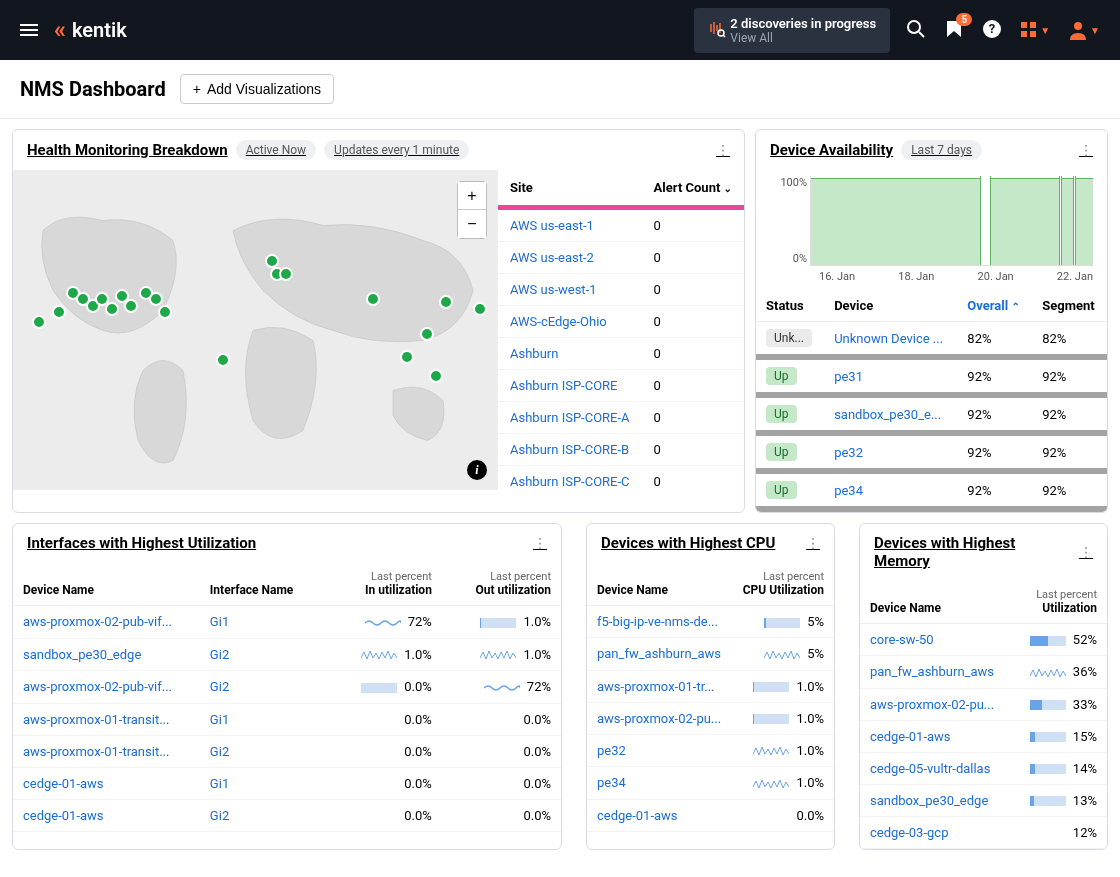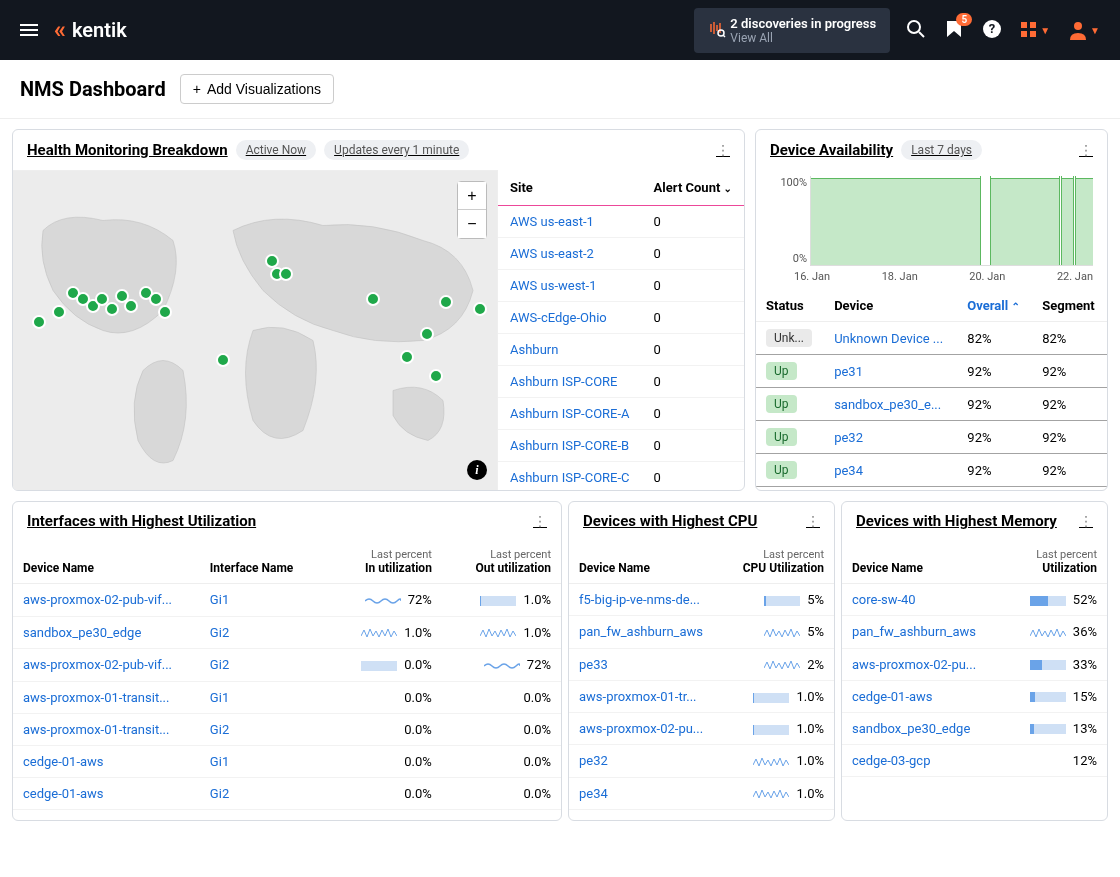--- a/index.html
+++ b/index.html
@@ -29,39 +29,39 @@
 .panel-menu { margin-left: auto; cursor: pointer; color: #888; }
 .hmb-body { display: flex; height: 320px; }
 .map-area { flex: 0 0 484px; position: relative; background: linear-gradient(#e8e8e8, #e8e8e8); border-top: 1px solid #eee; }
 .map-controls { position: absolute; top: 10px; right: 10px; display: flex; flex-direction: column; border: 1px solid #bbb; border-radius: 4px; background: #fff; }
 .map-controls button { width: 28px; height: 28px; border: none; background: #fff; cursor: pointer; font-size: 16px; }
 .map-controls button:first-child { border-bottom: 1px solid #ccc; }
 .map-info { position: absolute; bottom: 10px; right: 10px; width: 20px; height: 20px; background: #000; color: #fff; border-radius: 50%; display: flex; align-items: center; justify-content: center; font-size: 12px; font-style: italic; font-weight: bold; font-family: serif; }
 .dot { position: absolute; width: 14px; height: 14px; background: #1fa84a; border: 2px solid #fff; border-radius: 50%; }
 .site-table { flex: 1; overflow-y: auto; border-left: 1px solid #eee; }
 .site-table table { width: 100%; border-collapse: collapse; }
-.site-table th { text-align: left; padding: 10px 12px; font-size: 13px; border-bottom: 1px solid #ec4899; }
+.site-table th { text-align: left; padding: 10px 12px; font-size: 13px; border-bottom: 5px solid #ec4899; }
 .site-table th.ac { text-align: left; }
 .site-table td { padding: 8px 12px; border-bottom: 1px solid #f2f2f2; font-size: 13px; }
 .link { color: #1a6dd6; cursor: pointer; }
 .avail-body { display: flex; flex-direction: column; }
 .chart-area { height: 120px; padding: 6px 14px 0 14px; }
 .chart { position: relative; height: 90px; border-left: 1px solid #ddd; border-bottom: 1px solid #ddd; margin-left: 40px; }
 .chart-fill { position: absolute; left: 0; right: 0; top: 2px; bottom: 0; background: #c5e8c8; border-top: 1px solid #5cb860; }
 .chart-dip { position: absolute; top: 0; bottom: 0; background: #fff; border-left: 1px solid #5cb860; border-right: 1px solid #5cb860; }
 .chart-ylabels { position: absolute; left: -40px; top: 0; bottom: 0; width: 36px; display: flex; flex-direction: column; justify-content: space-between; align-items: flex-end; font-size: 11px; color: #555; }
-.chart-xlabels { display: flex; justify-content: space-between; font-size: 11px; color: #555; margin-left: 24px; margin-top: 4px; }
+.chart-xlabels { display: flex; justify-content: space-between; font-size: 11px; color: #555; margin-left: 49px; margin-top: 4px; }
 .avail-table table { width: 100%; border-collapse: collapse; }
 .avail-table th { text-align: left; padding: 8px 10px; font-size: 13px; border-bottom: 1px solid #eee; }
-.avail-table td { padding: 7px 10px; border-bottom: 1px solid #a3a3a3; font-size: 13px; }
+.avail-table td { padding: 7px 10px; border-bottom: 6px solid #a3a3a3; font-size: 13px; }
 .status-badge { padding: 2px 8px; border-radius: 4px; font-size: 12px; display: inline-block; }
 .status-unk { background: #eaeaea; color: #333; }
 .status-up { background: #c5e8c8; color: #1a6b2e; }
 .sort-col { color: #1a6dd6; cursor: pointer; }
-.bottom-row { display: grid; grid-template-columns: 550px 1fr 1fr; gap: 6px; padding: 0 12px 12px 12px; }
+.bottom-row { display: grid; grid-template-columns: 550px 1fr 1fr; gap: 24px; padding: 0 12px 12px 12px; }
 .metric-table table { width: 100%; border-collapse: collapse; }
 .metric-table th { text-align: left; padding: 8px 10px; font-size: 12px; border-bottom: 1px solid #eee; font-weight: 700; vertical-align: bottom; }
 .metric-table th.right { text-align: right; }
 .metric-table th .sub { display: block; font-weight: 400; color: #666; font-size: 11px; }
 .metric-table td { padding: 8px 10px; border-bottom: 1px solid #f2f2f2; font-size: 13px; white-space: nowrap; overflow: hidden; text-overflow: ellipsis; }
 .metric-table td.device { max-width: 150px; }
 .metric-cell { text-align: right; }
 .spark { display: inline-block; width: 36px; height: 14px; vertical-align: middle; margin-right: 4px; }
 .spark.bar { background: #cfe0f5; position: relative; height: 10px; }
 .spark.bar .fill { position: absolute; left: 0; top: 0; bottom: 0; background: #6aa3e8; }
@@ -420,26 +420,20 @@
               <td class="link device">f5-big-ip-ve-nms-de...</td>
     <td class="metric-cell"><span class="spark bar"><span class="fill" style="width:5%"></span></span> 5%</td>
             </tr>
             <tr>
               <td class="link device">pan_fw_ashburn_aws</td>
     <td class="metric-cell"><span class="spark wave"><svg viewBox="0 0 36 14">
                     <path d="M0 10 L3 4 L6 11 L9 3 L12 10 L15 5 L18 11 L21 4 L24 10 L27 3 L30 11 L33 5 L36 10" fill="none" stroke="#6aa3e8" stroke-width="1"></path>
                   </svg></span> 5%</td>
             </tr>
             <tr>
-              <td class="link device">pe33</td>
-    <td class="metric-cell"><span class="spark wave"><svg viewBox="0 0 36 14">
-                    <path d="M0 10 L3 4 L6 11 L9 3 L12 10 L15 5 L18 11 L21 4 L24 10 L27 3 L30 11 L33 5 L36 10" fill="none" stroke="#6aa3e8" stroke-width="1"></path>
-                  </svg></span> 2%</td>
-            </tr>
-            <tr>
               <td class="link device">aws-proxmox-01-tr...</td>
     <td class="metric-cell"><span class="spark bar"><span class="fill" style="width:1%"></span></span> 1.0%</td>
             </tr>
             <tr>
               <td class="link device">aws-proxmox-02-pu...</td>
     <td class="metric-cell"><span class="spark bar"><span class="fill" style="width:1%"></span></span> 1.0%</td>
             </tr>
             <tr>
               <td class="link device">pe32</td>
     <td class="metric-cell"><span class="spark wave"><svg viewBox="0 0 36 14">
@@ -469,38 +463,42 @@
     <div class="metric-table scroll-body">
       <table>
         <thead>
             <tr>
           <th>Device Name</th>
           <th class="right"><span class="sub">Last percent</span><span>Utilization</span></th>
         </tr>
           </thead>
         <tbody id="mem-rows">
             <tr>
-              <td class="link device">core-sw-40</td>
+              <td class="link device">core-sw-50</td>
     <td class="metric-cell"><span class="spark bar"><span class="fill" style="width:52%"></span></span> 52%</td>
             </tr>
             <tr>
               <td class="link device">pan_fw_ashburn_aws</td>
     <td class="metric-cell"><span class="spark wave"><svg viewBox="0 0 36 14">
                     <path d="M0 10 L3 4 L6 11 L9 3 L12 10 L15 5 L18 11 L21 4 L24 10 L27 3 L30 11 L33 5 L36 10" fill="none" stroke="#6aa3e8" stroke-width="1"></path>
                   </svg></span> 36%</td>
             </tr>
             <tr>
               <td class="link device">aws-proxmox-02-pu...</td>
     <td class="metric-cell"><span class="spark bar"><span class="fill" style="width:33%"></span></span> 33%</td>
             </tr>
             <tr>
               <td class="link device">cedge-01-aws</td>
     <td class="metric-cell"><span class="spark bar"><span class="fill" style="width:15%"></span></span> 15%</td>
             </tr>
             <tr>
+              <td class="link device">cedge-05-vultr-dallas</td>
+    <td class="metric-cell"><span class="spark bar"><span class="fill" style="width:14%"></span></span> 14%</td>
+            </tr>
+            <tr>
               <td class="link device">sandbox_pe30_edge</td>
     <td class="metric-cell"><span class="spark bar"><span class="fill" style="width:13%"></span></span> 13%</td>
             </tr>
             <tr>
               <td class="link device">cedge-03-gcp</td>
     <td class="metric-cell"> 12%</td>
             </tr>
           </tbody>
       </table>
     </div>

